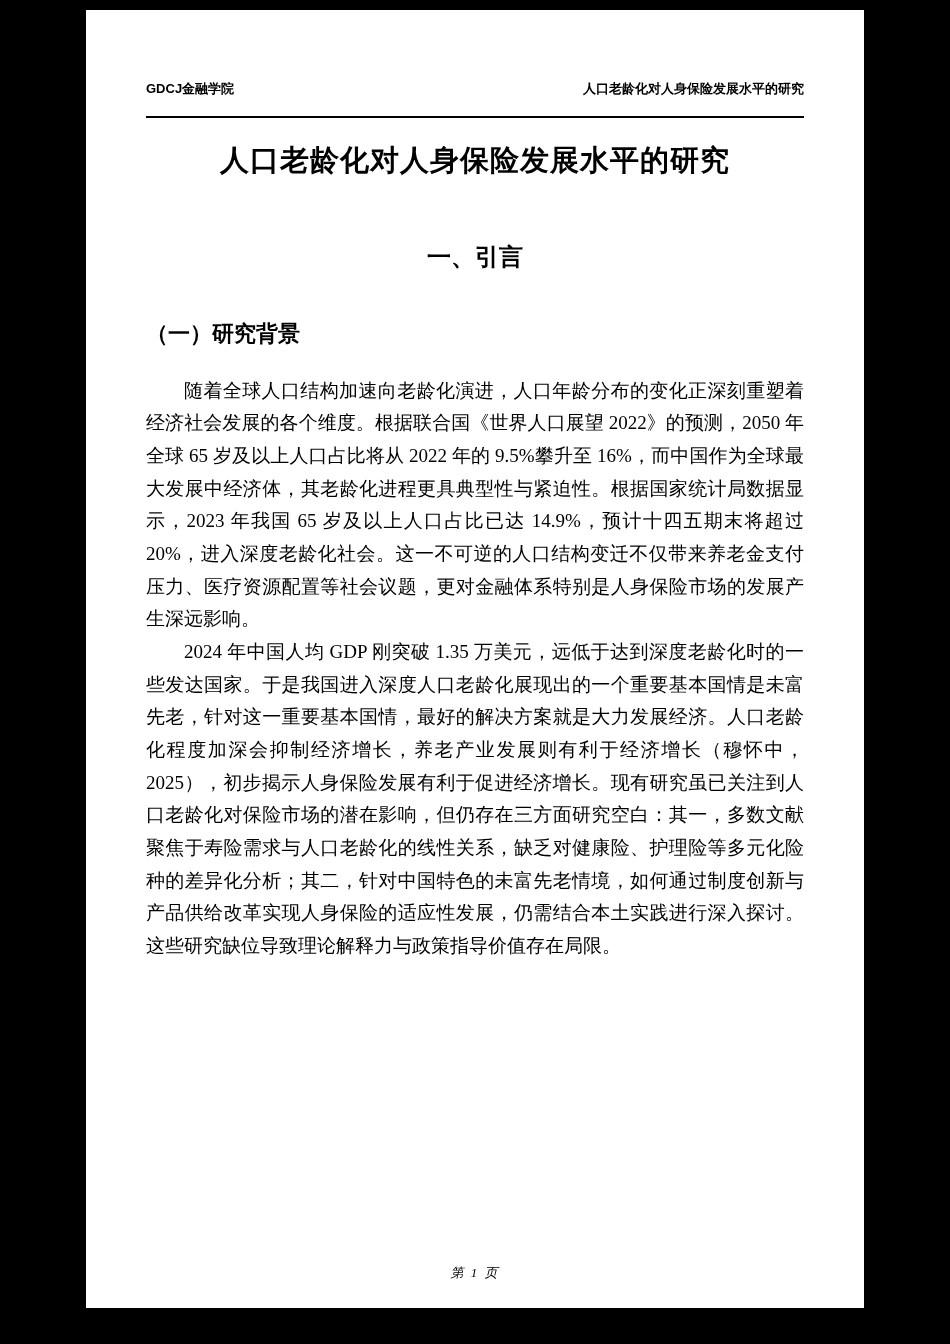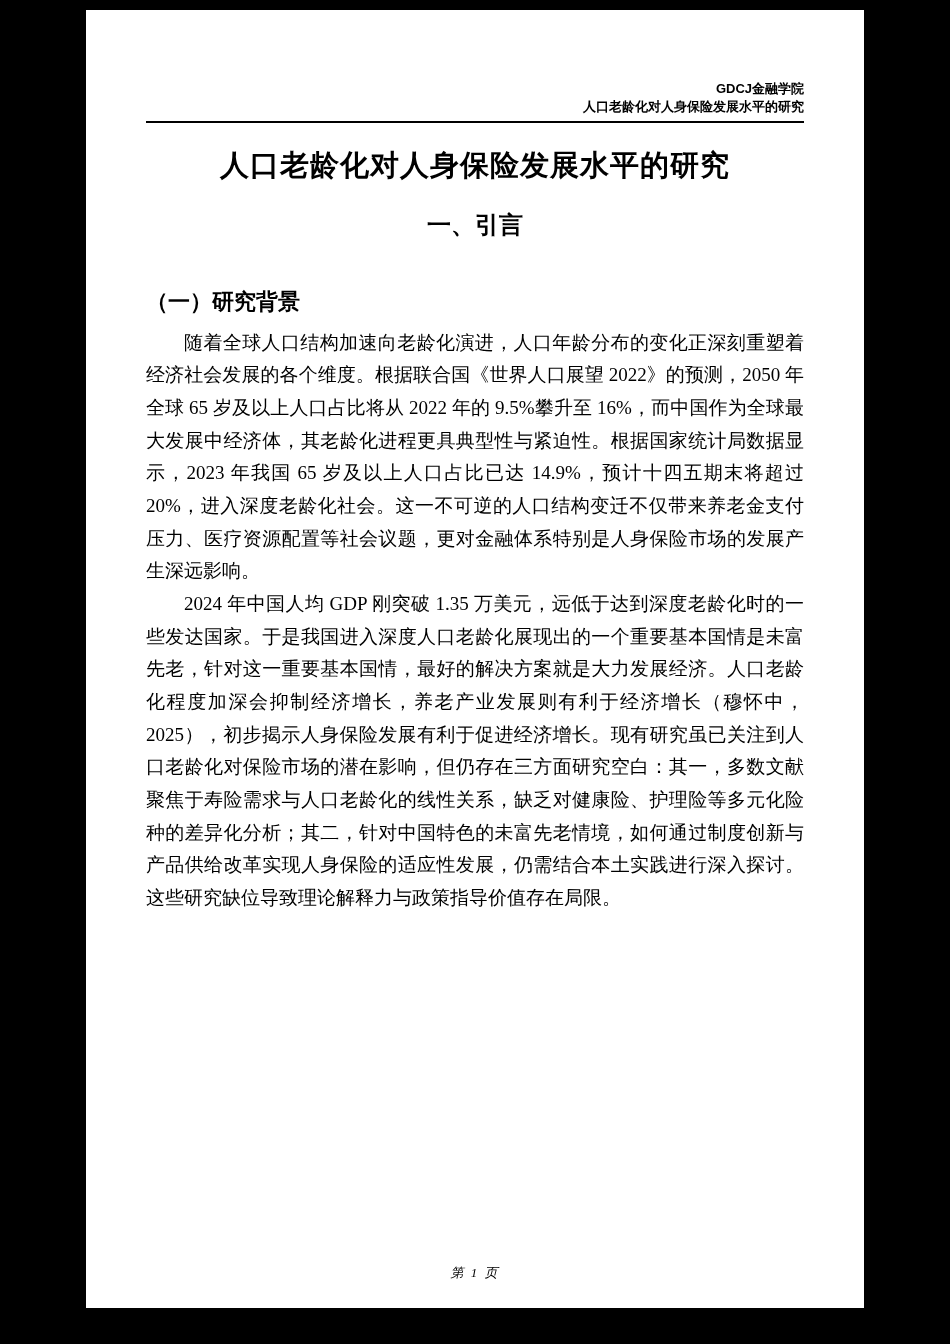--- a/index.html
+++ b/index.html
@@ -20,46 +20,45 @@
     position: relative;
     box-sizing: content-box;
   }
   .doc-header {
     display: flex;
     justify-content: space-between;
     align-items: flex-end;
     font-family: "Liberation Sans", "DejaVu Sans", sans-serif;
     font-size: 13px;
     font-weight: bold;
-    padding-bottom: 5px;
+    padding-bottom: 18px;
     border-bottom: 2.5px solid #000;
-    flex-direction: column;
   }
   .doc-title {
     font-size: 29px;
     font-weight: bold;
     text-align: center;
     margin: 24px 0 0 0;
     letter-spacing: 1px;
     line-height: 1.3;
   }
   .section-heading {
     font-size: 24px;
     font-weight: bold;
     text-align: center;
-    margin: 24px 0 0 0;
+    margin: 61px 0 0 0;
   }
   .subsection-heading {
     font-size: 22px;
     font-weight: bold;
     text-align: left;
     margin: 46px 0 0 0;
   }
   .body-text {
-    margin-top: 10px;
+    margin-top: 26px;
   }
   .body-text p {
     font-size: 19px;
     line-height: 1.72;
     text-align: justify;
     text-indent: 2em;
     margin: 0;
   }
   .doc-footer {
     position: absolute;

